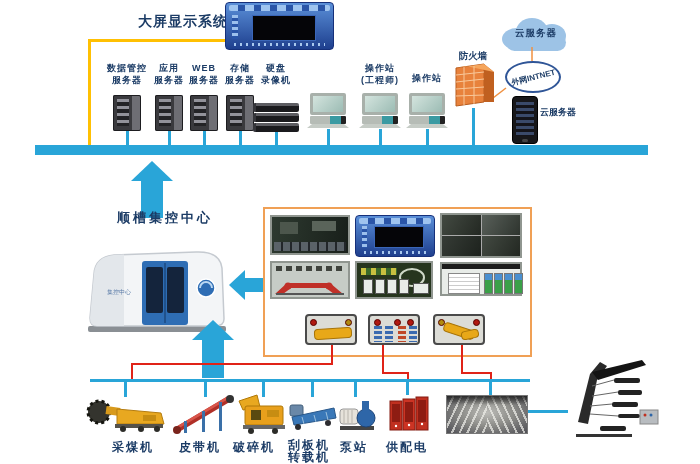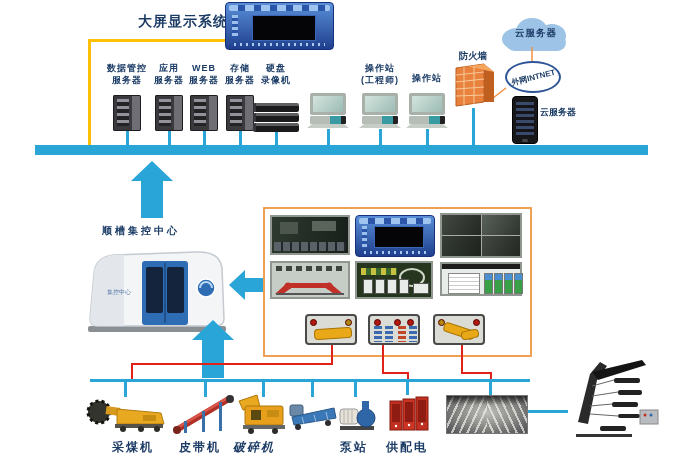--- a/index.html
+++ b/index.html
@@ -198,21 +198,21 @@
   <div class="ws" style="left:406px;top:93px;">
     <div class="mon"></div>
       <div class="box"></div>
       <div class="base"></div>
     </div>
   <div class="drop" style="left:426px;top:129px;height:16px;"></div>
 
   <div class="arrow-up-head" style="left:131px;top:161px;"></div>
   <div class="arrow-shaft-v" style="left:141px;top:181px;height:37px;"></div>
 
-  <div class="abs navy" style="left:102px;top:224px;width:126px;text-align:left;font-size:10px;letter-spacing:3px;">顺槽集控中心</div>
+  <div class="abs navy" style="left:102px;top:209px;width:126px;text-align:center;font-size:13px;letter-spacing:3px;">顺槽集控中心</div>
   <svg class="abs" style="left:80px;top:242px;" width="152" height="95">
     <rect x="8" y="84" width="138" height="6" fill="#8a8f94" rx="2"></rect>
     <path d="M14,32 Q15,15 34,13 L116,10 Q140,9 142,26 L144,77 Q144,84 135,84 L17,84 Q10,84 10,76 Z" fill="#f3f5f7" stroke="#c5cad0" stroke-width="1.5"></path>
     <path d="M14,32 Q15,15 34,13 L44,12.6 L44,84 L17,84 Q10,84 10,76 Z" fill="#e3e7eb"></path>
     <rect x="62" y="19" width="46" height="64" rx="3" fill="#2E6DB4"></rect>
     <rect x="66" y="25" width="17" height="46" rx="2" fill="#14243c"></rect>
     <rect x="87" y="25" width="17" height="46" rx="2" fill="#14243c"></rect>
     <line x1="85" y1="21" x2="85" y2="81" stroke="#1d4a80" stroke-width="1.5"></line>
     <circle cx="126" cy="46" r="9" fill="#2E6DB4" stroke="#ffffff" stroke-width="1.5"></circle>
     <path d="M120,46 a6,6 0 0 1 12,0" fill="none" stroke="#bcd8f2" stroke-width="2"></path>
@@ -391,17 +391,21 @@
         <line x1="28" y1="58" x2="56" y2="60"></line>
     </g>
     <rect x="78" y="54" width="18" height="14" fill="#b8bcc0" stroke="#888"></rect>
     <circle cx="83" cy="59" r="1.5" fill="#C03020"></circle>
       <circle cx="89" cy="59" r="1.5" fill="#2E66A8"></circle>
     <rect x="14" y="78" width="56" height="3" fill="#333"></rect>
   </svg>
 
   <div class="eqlabel" style="left:98px;top:441px;width:70px;">采煤机</div>
   <div class="eqlabel" style="left:165px;top:441px;width:70px;">皮带机</div>
-  <div class="eqlabel" style="left:219px;top:441px;width:70px;font-style:italic;">破碎机</div>
+  <div class="eqlabel" style="left:219px;top:441px;width:70px;">破碎机</div>
+  <div class="eqlabel" style="left:274px;top:439px;width:70px;line-height:12px;">
+    <div>刮板机</div>
+      <div>转载机</div>
+  </div>
   <div class="eqlabel" style="left:324px;top:441px;width:60px;">泵站</div>
   <div class="eqlabel" style="left:367px;top:441px;width:80px;">供配电</div>
 
 </div>
 
 </body></html>

